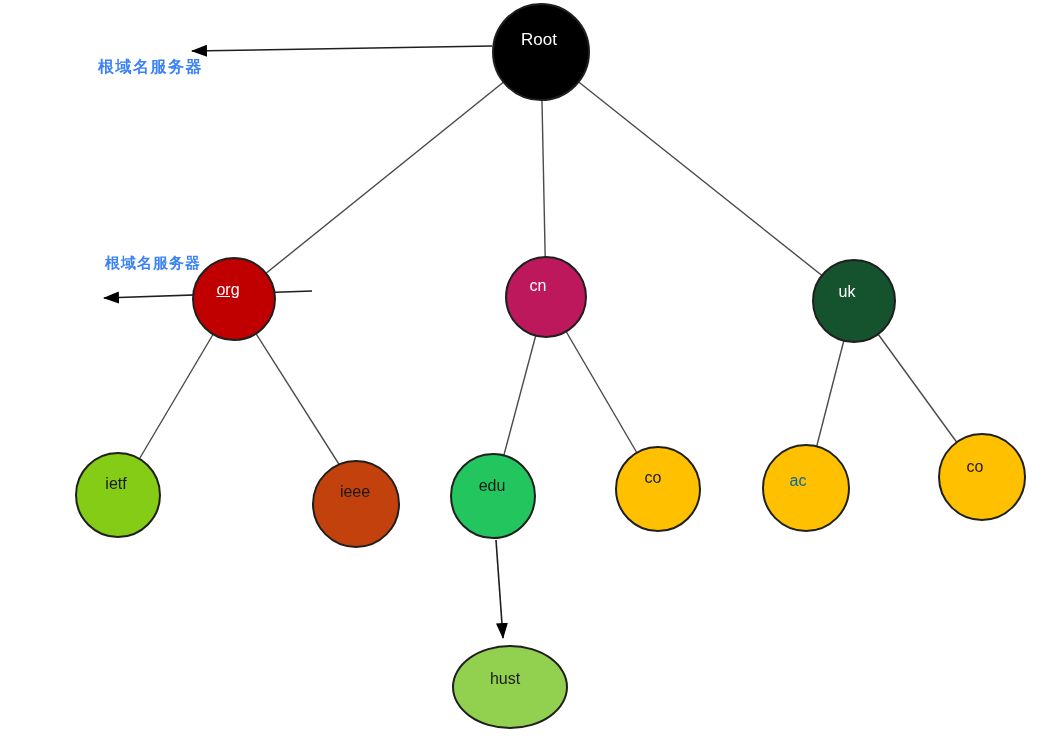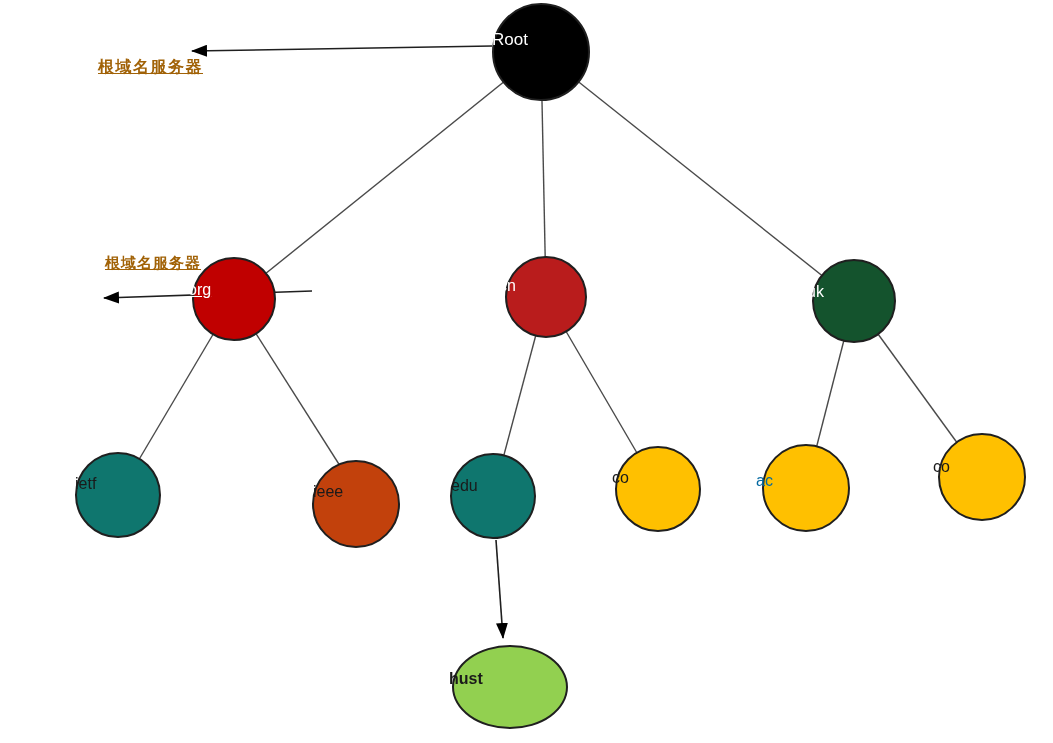--- a/index.html
+++ b/index.html
@@ -20,24 +20,23 @@
     left: 0;
     top: 0;
     width: 1053px;
     height: 743px;
     z-index: 1;
   }
   .annotation {
     position: absolute;
     z-index: 2;
     font-weight: bold;
-    color: #a16207;
+    color: #3b82f6;
     white-space: nowrap;
     line-height: 1.1;
-    text-decoration: underline;
   }
   #ann-root {
     left: 98px;
     top: 58px;
     font-size: 16px;
     letter-spacing: 1.5px;
   }
   #ann-tld {
     left: 105px;
     top: 255px;
@@ -45,21 +44,21 @@
     letter-spacing: 1px;
   }
   .node {
     position: absolute;
     z-index: 3;
     border: 2px solid #1f1f1f;
     border-radius: 50%;
     box-sizing: border-box;
     display: flex;
     align-items: center;
-    justify-content: flex-start;
+    justify-content: center;
   }
   .node-label {
     display: inline-block;
     line-height: 1;
     white-space: nowrap;
   }
 </style>
 </head>
 <body>
 
@@ -89,40 +88,40 @@
   <div class="annotation" id="ann-root">根域名服务器</div>
 
   <div class="annotation" id="ann-tld">根域名服务器</div>
 
 <div class="node" style="left: 492px; top: 3px; width: 98px; height: 98px; background: rgb(0, 0, 0); border-color: rgb(31, 31, 31);">
       <span class="node-label" style="color: rgb(255, 255, 255); font-size: 17px; transform: translate(-2px, -13px);">Root</span>
     </div>
     <div class="node" style="left: 192px; top: 257px; width: 84px; height: 84px; background: rgb(192, 0, 0); border-color: rgb(31, 31, 31);">
       <span class="node-label" style="color: rgb(255, 255, 255); font-size: 16px; transform: translate(-6px, -9px); text-decoration: underline;">org</span>
     </div>
-    <div class="node" style="left: 505px; top: 256px; width: 82px; height: 82px; background: #b91c1c; border-color: rgb(31, 31, 31);">
+    <div class="node" style="left: 505px; top: 256px; width: 82px; height: 82px; background: #be185d; border-color: rgb(31, 31, 31);">
       <span class="node-label" style="color: rgb(255, 255, 255); font-size: 16px; transform: translate(-8px, -11px);">cn</span>
     </div>
     <div class="node" style="left: 812px; top: 259px; width: 84px; height: 84px; background: #14532d; border-color: rgb(31, 31, 31);">
       <span class="node-label" style="color: rgb(255, 255, 255); font-size: 16px; transform: translate(-7px, -9px);">uk</span>
     </div>
-    <div class="node" style="left: 75px; top: 452px; width: 86px; height: 86px; background: #0f766e; border-color: rgb(31, 31, 31);">
+    <div class="node" style="left: 75px; top: 452px; width: 86px; height: 86px; background: #84cc16; border-color: rgb(31, 31, 31);">
       <span class="node-label" style="color: rgb(26, 26, 26); font-size: 16px; transform: translate(-2px, -11px);">ietf</span>
     </div>
     <div class="node" style="left: 312px; top: 460px; width: 88px; height: 88px; background: #c2410c; border-color: rgb(31, 31, 31);">
       <span class="node-label" style="color: rgb(26, 26, 26); font-size: 16px; transform: translate(-1px, -12px);">ieee</span>
     </div>
-    <div class="node" style="left: 450px; top: 453px; width: 86px; height: 86px; background: #0f766e; border-color: rgb(31, 31, 31);">
+    <div class="node" style="left: 450px; top: 453px; width: 86px; height: 86px; background: #22c55e; border-color: rgb(31, 31, 31);">
       <span class="node-label" style="color: rgb(26, 26, 26); font-size: 16px; transform: translate(-1px, -10px);">edu</span>
     </div>
     <div class="node" style="left: 615px; top: 446px; width: 86px; height: 86px; background: rgb(255, 192, 0); border-color: rgb(31, 31, 31);">
       <span class="node-label" style="color: rgb(26, 26, 26); font-size: 16px; transform: translate(-5px, -11px);">co</span>
     </div>
     <div class="node" style="left: 762px; top: 444px; width: 88px; height: 88px; background: rgb(255, 192, 0); border-color: rgb(31, 31, 31);">
       <span class="node-label" style="color: #0369a1; font-size: 16px; transform: translate(-8px, -7px);">ac</span>
     </div>
     <div class="node" style="left: 938px; top: 433px; width: 88px; height: 88px; background: rgb(255, 192, 0); border-color: rgb(31, 31, 31);">
       <span class="node-label" style="color: rgb(26, 26, 26); font-size: 16px; transform: translate(-7px, -10px);">co</span>
     </div>
-    <div class="node" style="left: 452px; top: 645px; width: 116px; height: 84px; background: rgb(146, 208, 80); border-color: rgb(31, 31, 31); font-weight: bold;">
+    <div class="node" style="left: 452px; top: 645px; width: 116px; height: 84px; background: rgb(146, 208, 80); border-color: rgb(31, 31, 31);">
       <span class="node-label" style="color: rgb(26, 26, 26); font-size: 16px; transform: translate(-5px, -8px);">hust</span>
     </div>
   </div>
 
 </body></html>

